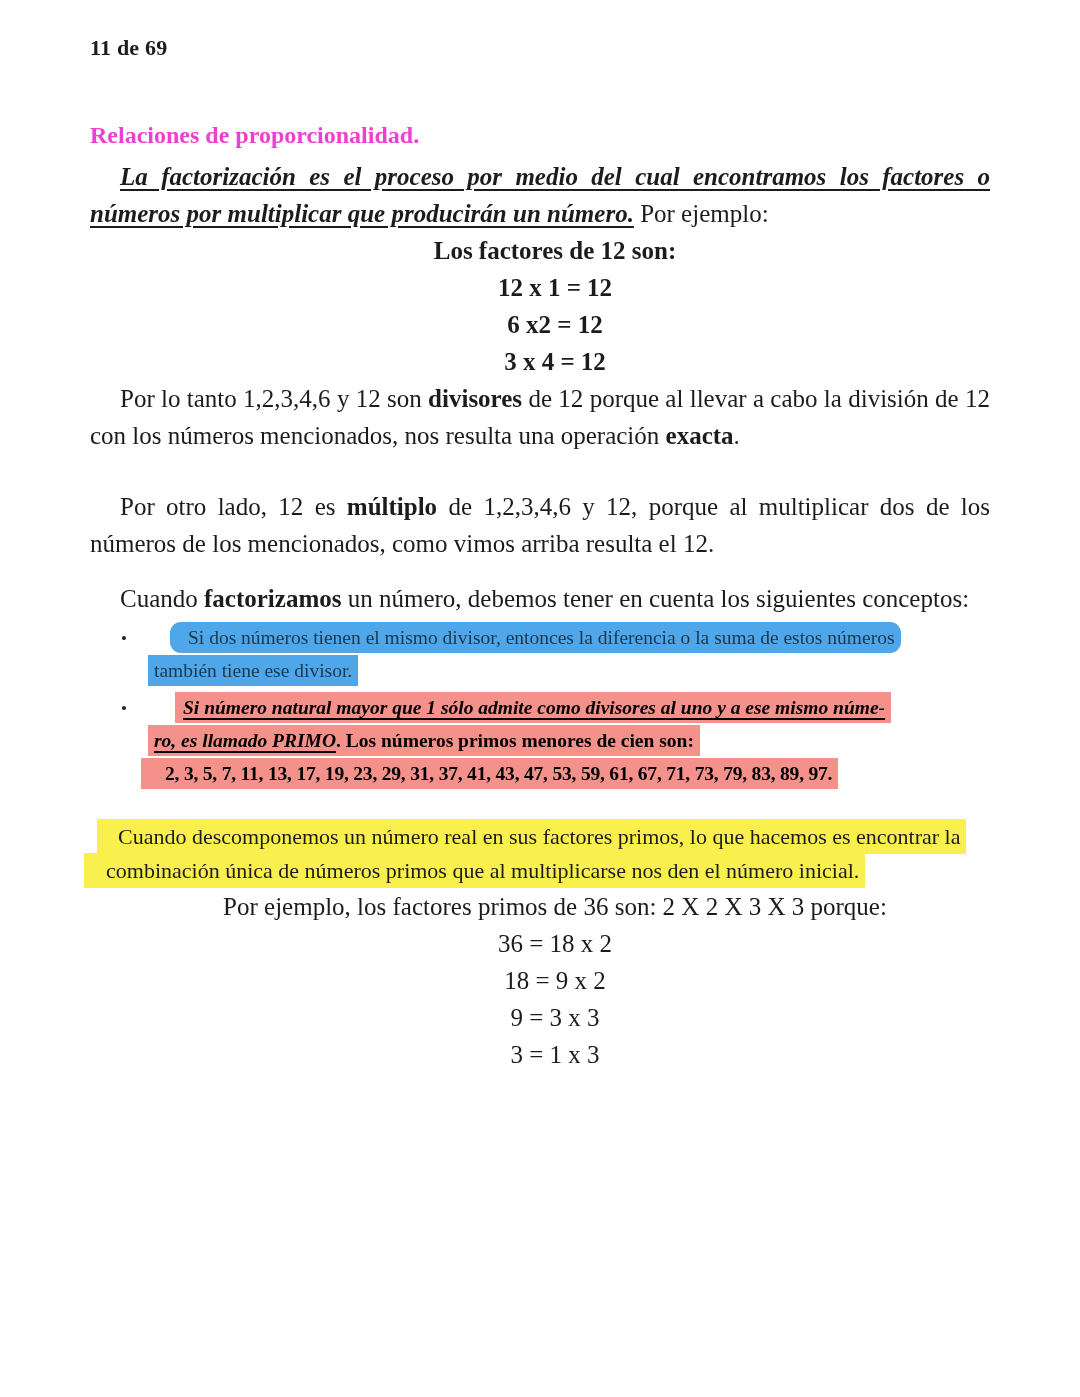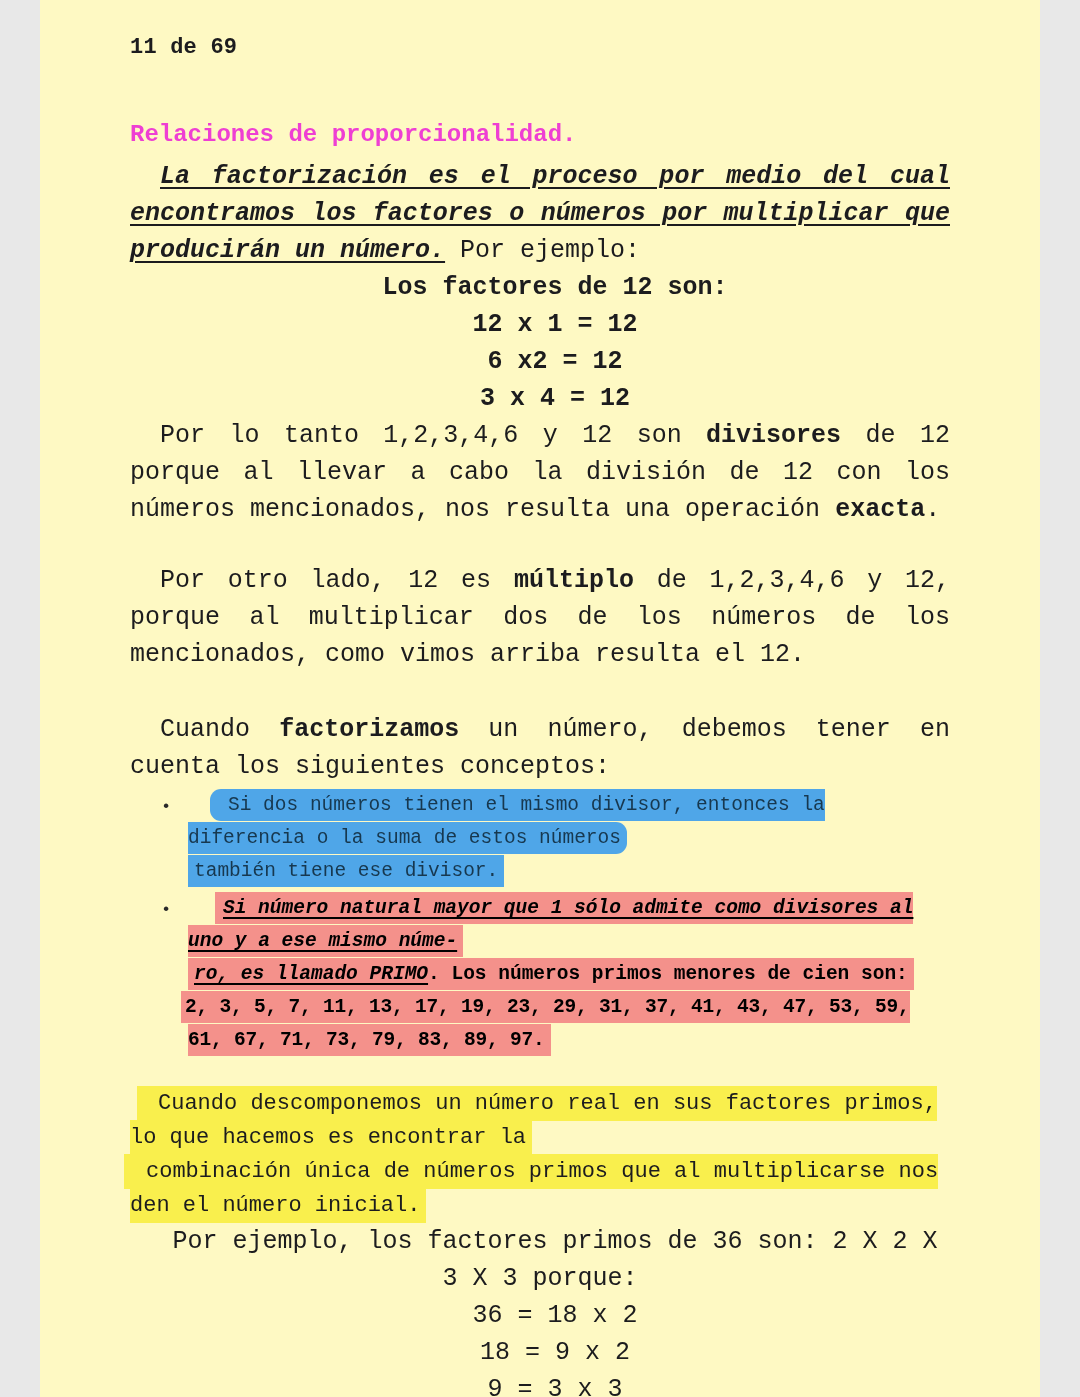--- a/index.html
+++ b/index.html
@@ -4,25 +4,25 @@
 <style>
   :root {
     --title-pink: #ee3fd3;
     --highlight-blue: #4fa6e8;
     --highlight-red: #f4918b;
     --highlight-yellow: #f9ef4d;
   }
   * { box-sizing: border-box; }
   html, body { margin: 0; padding: 0; background: #e8e8e8; }
   .page {
-    width: 1000px;
+    width: 1080px;
     height: 1397px;
     margin: 0 auto;
-    background: #fef9c3;
-    font-family: Liberation Mono, monospace;
+    background: #ffffff;
+    font-family: Liberation Serif, serif;
     color: #1c1c1e;
     position: relative;
     overflow: hidden;
   }
   .content { padding: 34px 90px 0 90px; }
 
   .page-number {
     font-size: 22px;
     font-weight: 700;
     line-height: 28px;
@@ -47,21 +47,21 @@
   .bold { font-weight: 700; }
   .em-u {
     font-weight: 700;
     font-style: italic;
     text-decoration: underline;
     text-decoration-thickness: 2px;
     text-underline-offset: 4px;
   }
   .intro { margin-top: 8px; }
   .gap-lg { margin-top: 34px; }
-  .gap-md { margin-top: 38px; }
+  .gap-md { margin-top: 18px; }
 
   .bullet {
     position: relative;
     padding-left: 58px;
     font-size: 19.5px;
     line-height: 33px;
     text-align: left;
     margin-top: 4px;
   }
   .bullet .marker {
@@ -72,21 +72,21 @@
     color: #2a2a2a;
   }
 
   .hl { padding: 5px 6px; }
   .hl-blue  { background: var(--highlight-blue); color: #17384f; }
   .hl-red   { background: var(--highlight-red);  color: #000000; }
   .hl-yellow{ background: var(--highlight-yellow); color: #1c1c1e; }
 
   .hl-blue.l1 { margin-left: 22px; padding-left: 18px; border-radius: 11px; }
   .hl-red.l1  { margin-left: 27px; padding-left: 8px;  }
-  .hl-red.l3  { margin-left: -7px; padding-left: 4px;  }
+  .hl-red.l3  { margin-left: -7px; padding-left: 24px;  }
   .hl-yellow.l1 { margin-left: 7px;  padding-left: 21px; }
   .hl-yellow.l2 { margin-left: -6px; padding-left: 22px;  }
 
   .prime-em {
     font-weight: 700;
     font-style: italic;
     text-decoration: underline;
     text-decoration-thickness: 2px;
     text-underline-offset: 4px;
   }

